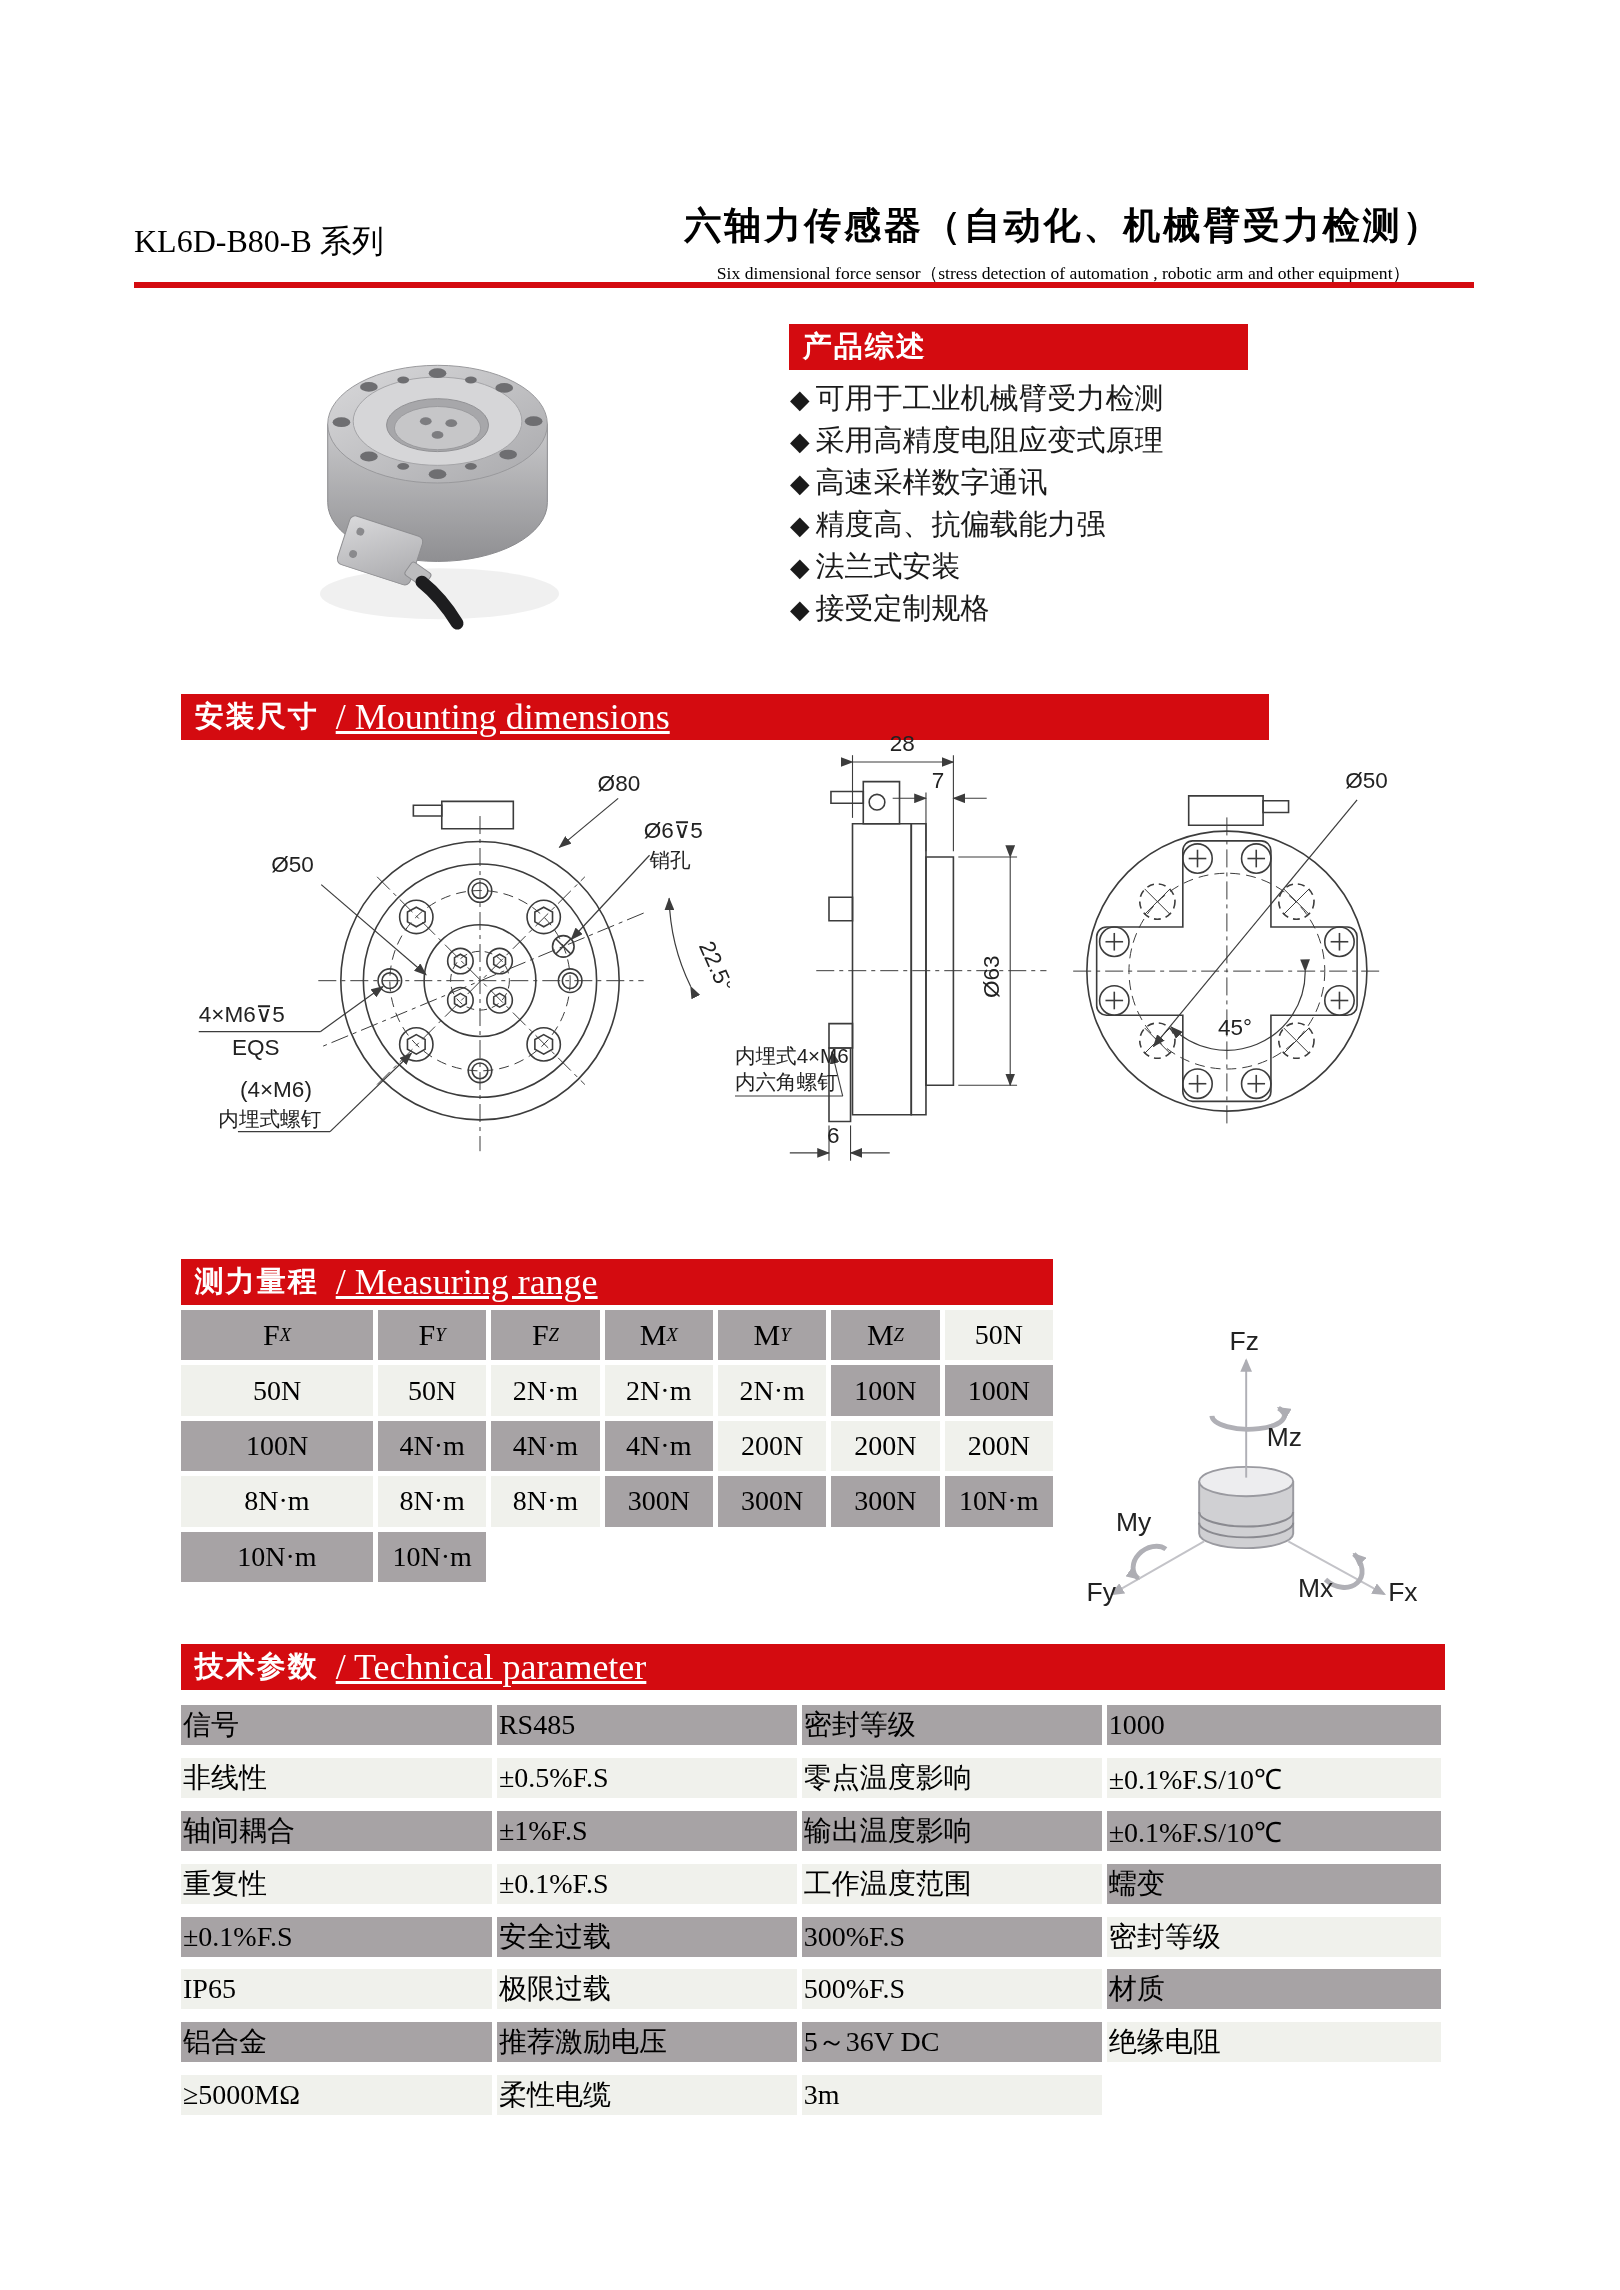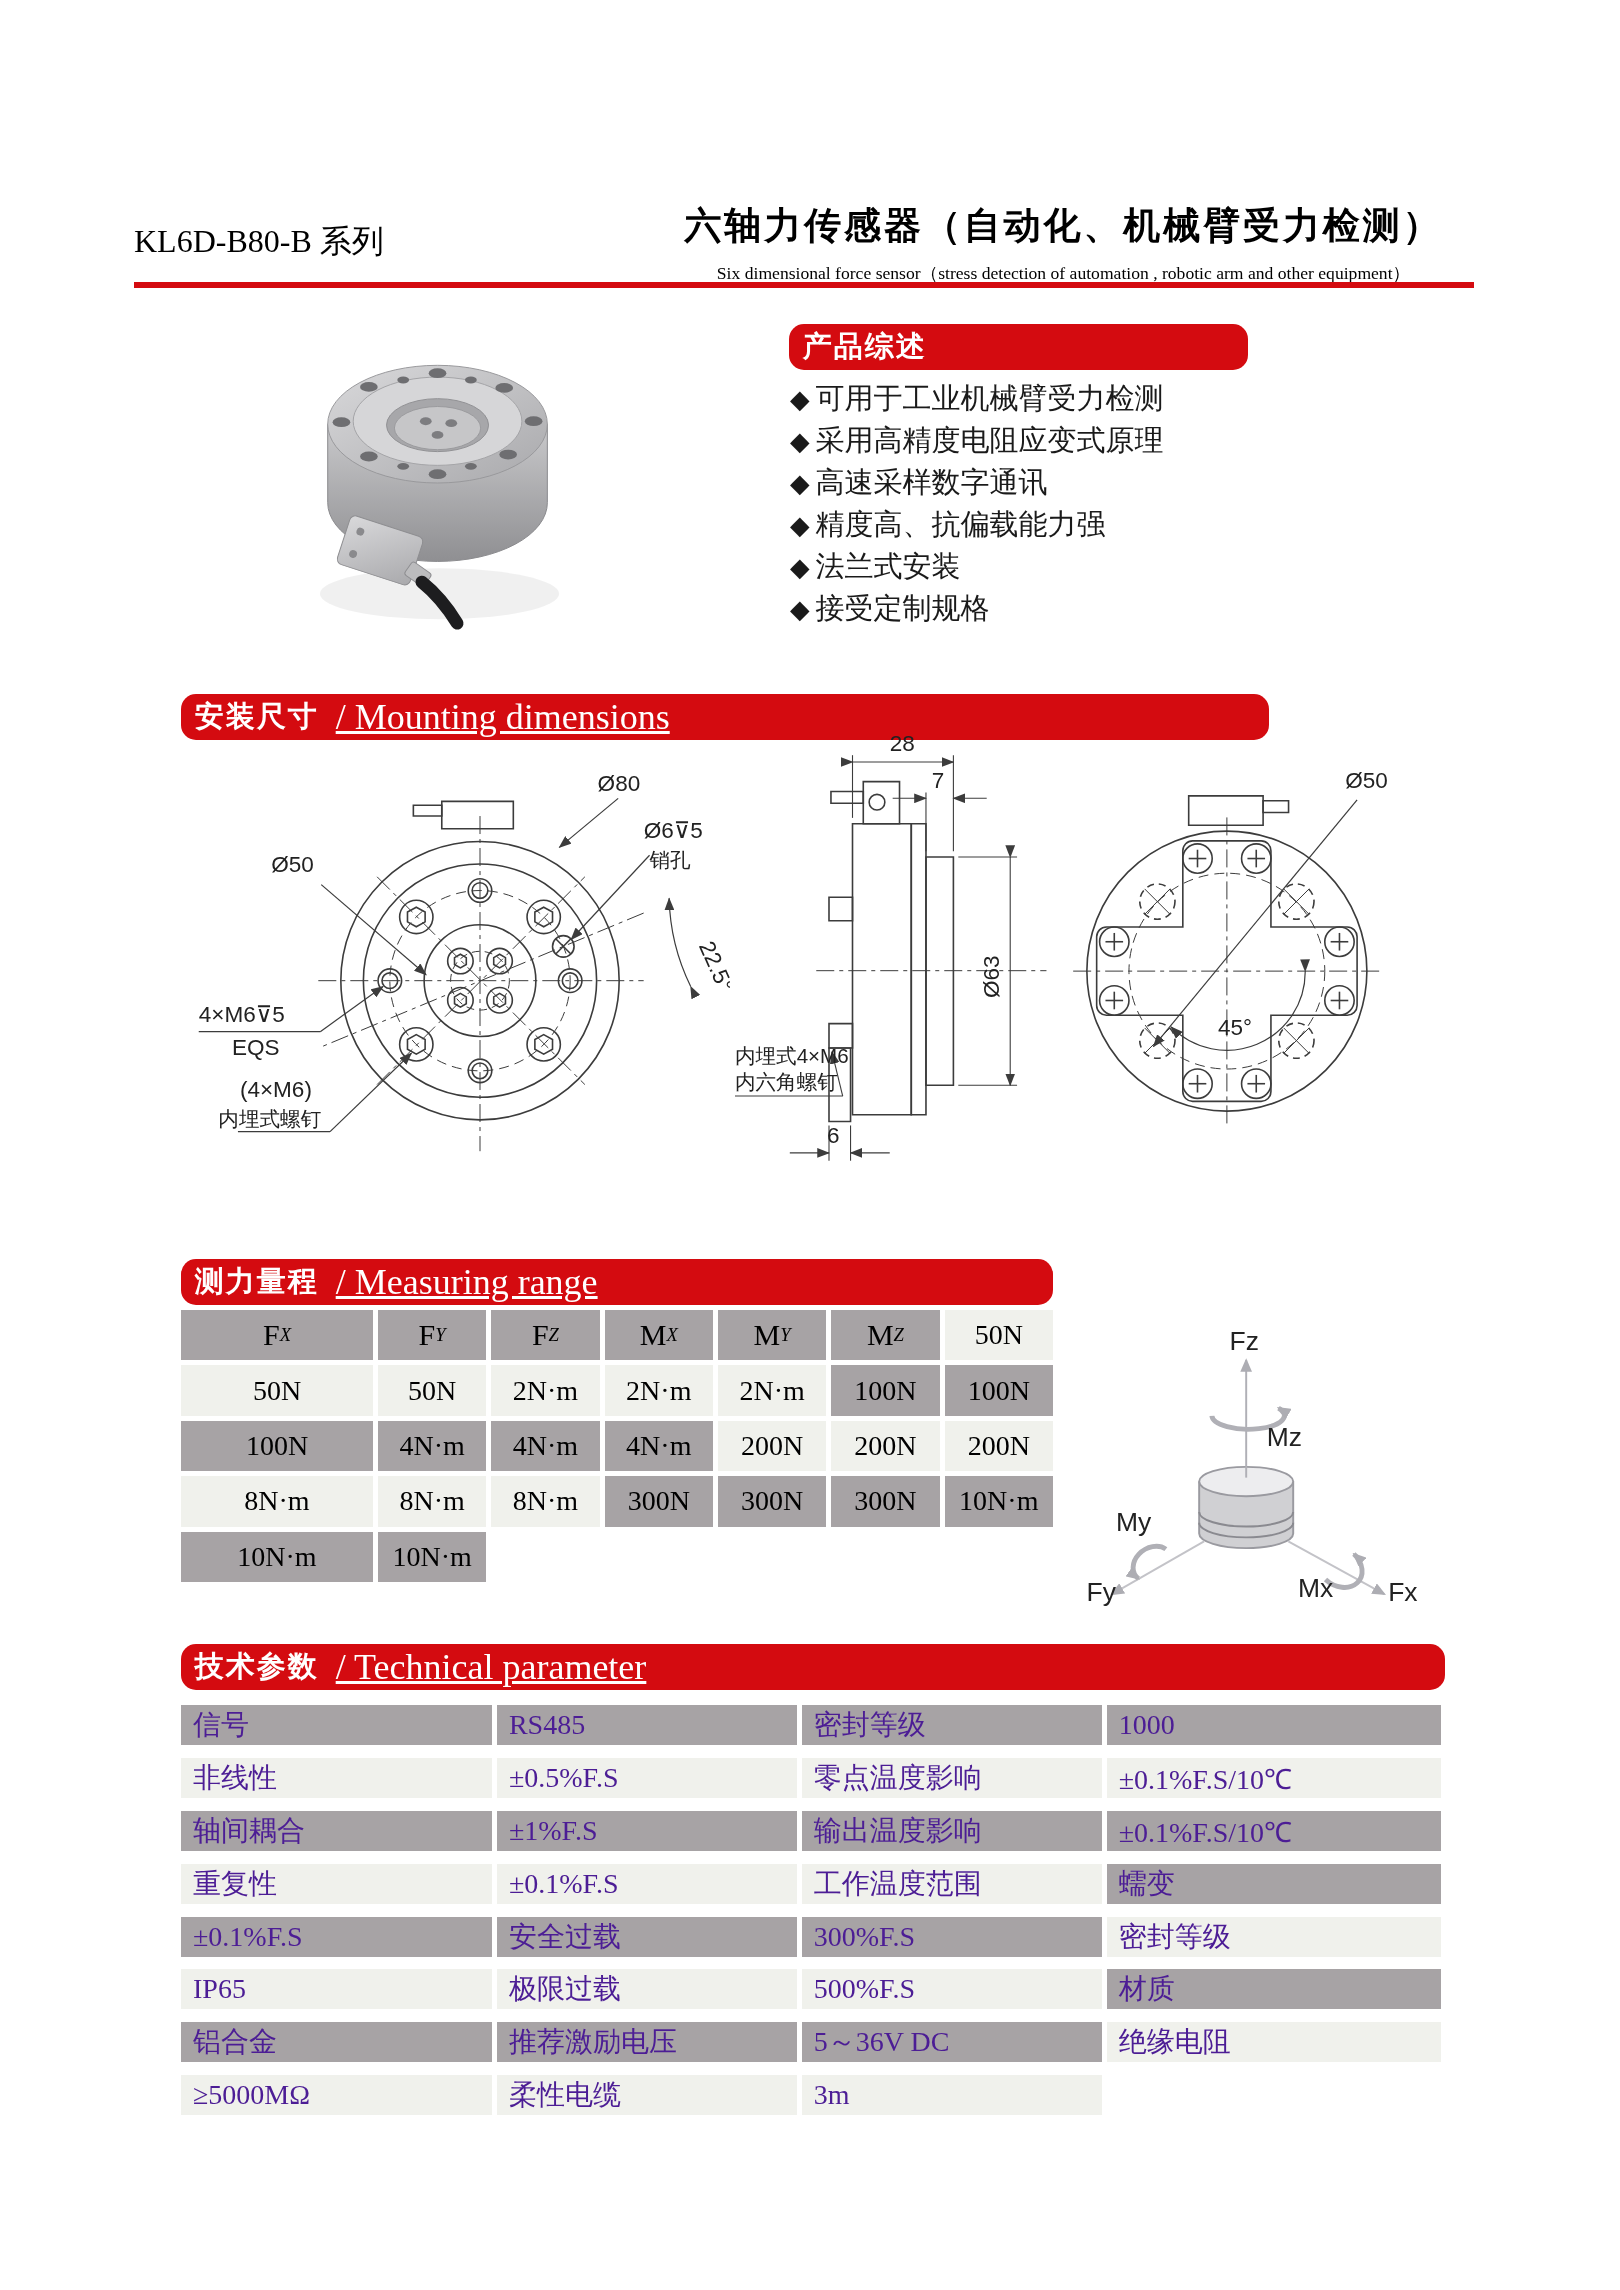--- a/index.html
+++ b/index.html
@@ -17,21 +17,21 @@
 
   
   .series{left:134px;top:220px;font-family:"Liberation Serif",serif;font-size:32px;color:#000;}
   .title-wrap{left:632px;top:201px;width:863px;text-align:center;}
   .main-title{font-size:37px;font-weight:bold;letter-spacing:2.9px;color:#000;}
   .sub-title{margin-top:9.8px;font-family:"Liberation Serif",serif;font-size:17.6px;color:#000;}
   .head-rule{left:134px;top:282px;width:1340px;height:5.9px;background:var(--red);}
 
   
   .banner{background:var(--red);color:#fff;display:flex;align-items:center;
-          padding-left:13.7px;height:46px;border-radius:15px;}
+          padding-left:13.7px;height:46px;}
   .banner .zh{font-weight:bold;font-size:29px;letter-spacing:2px;}
   .banner .en{font-family:"Liberation Serif",serif;font-size:36px;margin-left:17px;white-space:pre;text-decoration:underline;}
 
   
   .bullets{left:790px;top:378px;width:627px;}
   .bullets .li{display:flex;align-items:center;height:42px;
                font-family:"Liberation Serif",serif;font-size:29px;color:#1a1a1a;}
   .bullets .mark{font-size:25.5px;margin-right:5.9px;font-family:"Liberation Sans",sans-serif;}
 
   
@@ -45,21 +45,21 @@
                  font-family:"Liberation Sans",sans-serif;}
   .mr-head{background:var(--gray);font-size:30px;}
   .mr-head sub{font-size:0.62em;font-style:italic;}
   .r-light{background:var(--light);}
   .r-dark{background:var(--gray);}
 
   
   .tech-grid{left:181px;top:1697px;width:1264px;display:grid;
              grid-template-columns:311px 300px 300px 334px;
              grid-auto-rows:48px;gap:4.9px;background:#fff;}
-  .t-cell{display:flex;align-items:center;padding-left:12px;font-size:28px;color:#4c1d95;margin-top:8px;}
+  .t-cell{display:flex;align-items:center;padding-left:2px;font-size:28px;color:#000000;margin-top:8px;}
   .t-val{font-family:"Liberation Serif",serif;}
   .t-dark{background:var(--gray);}
   .t-light{background:var(--light);}
 
   
   svg text{font-family:"Liberation Sans",sans-serif;fill:#222;}
   .dwg line,.dwg path,.dwg circle,.dwg rect,.dwg polygon{vector-effect:non-scaling-stroke;}
 </style>
 </head>
 <body>

